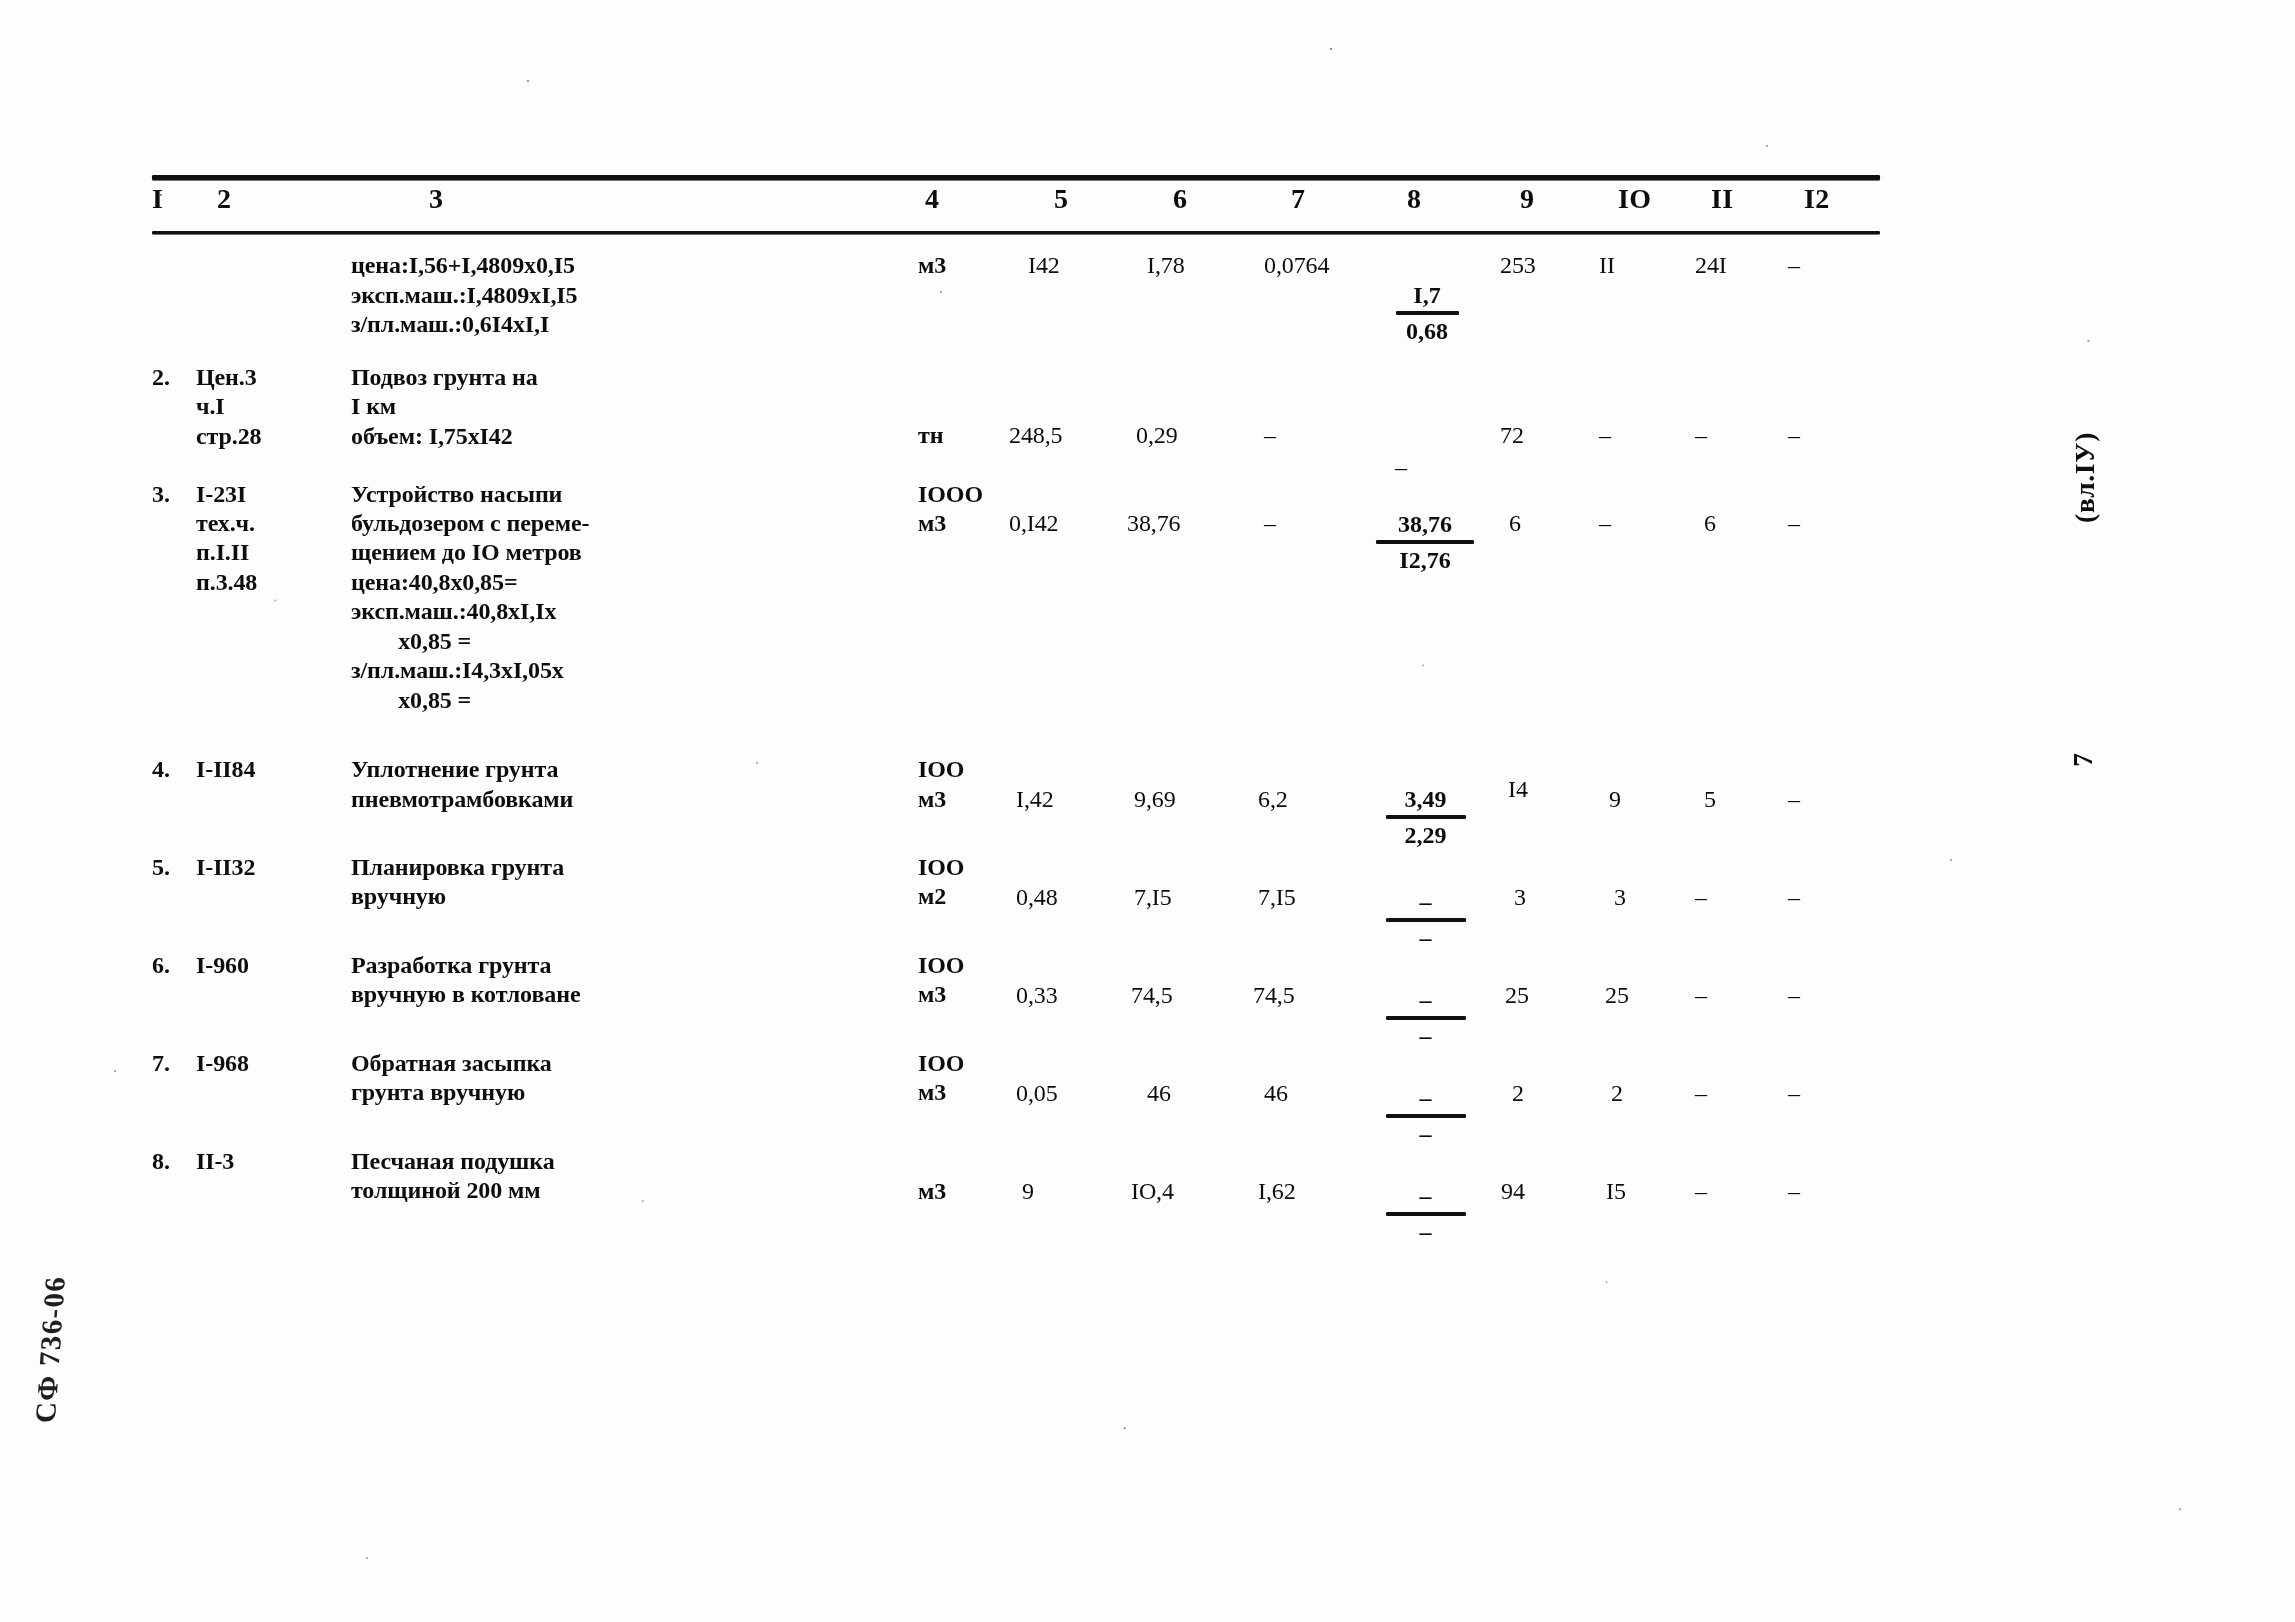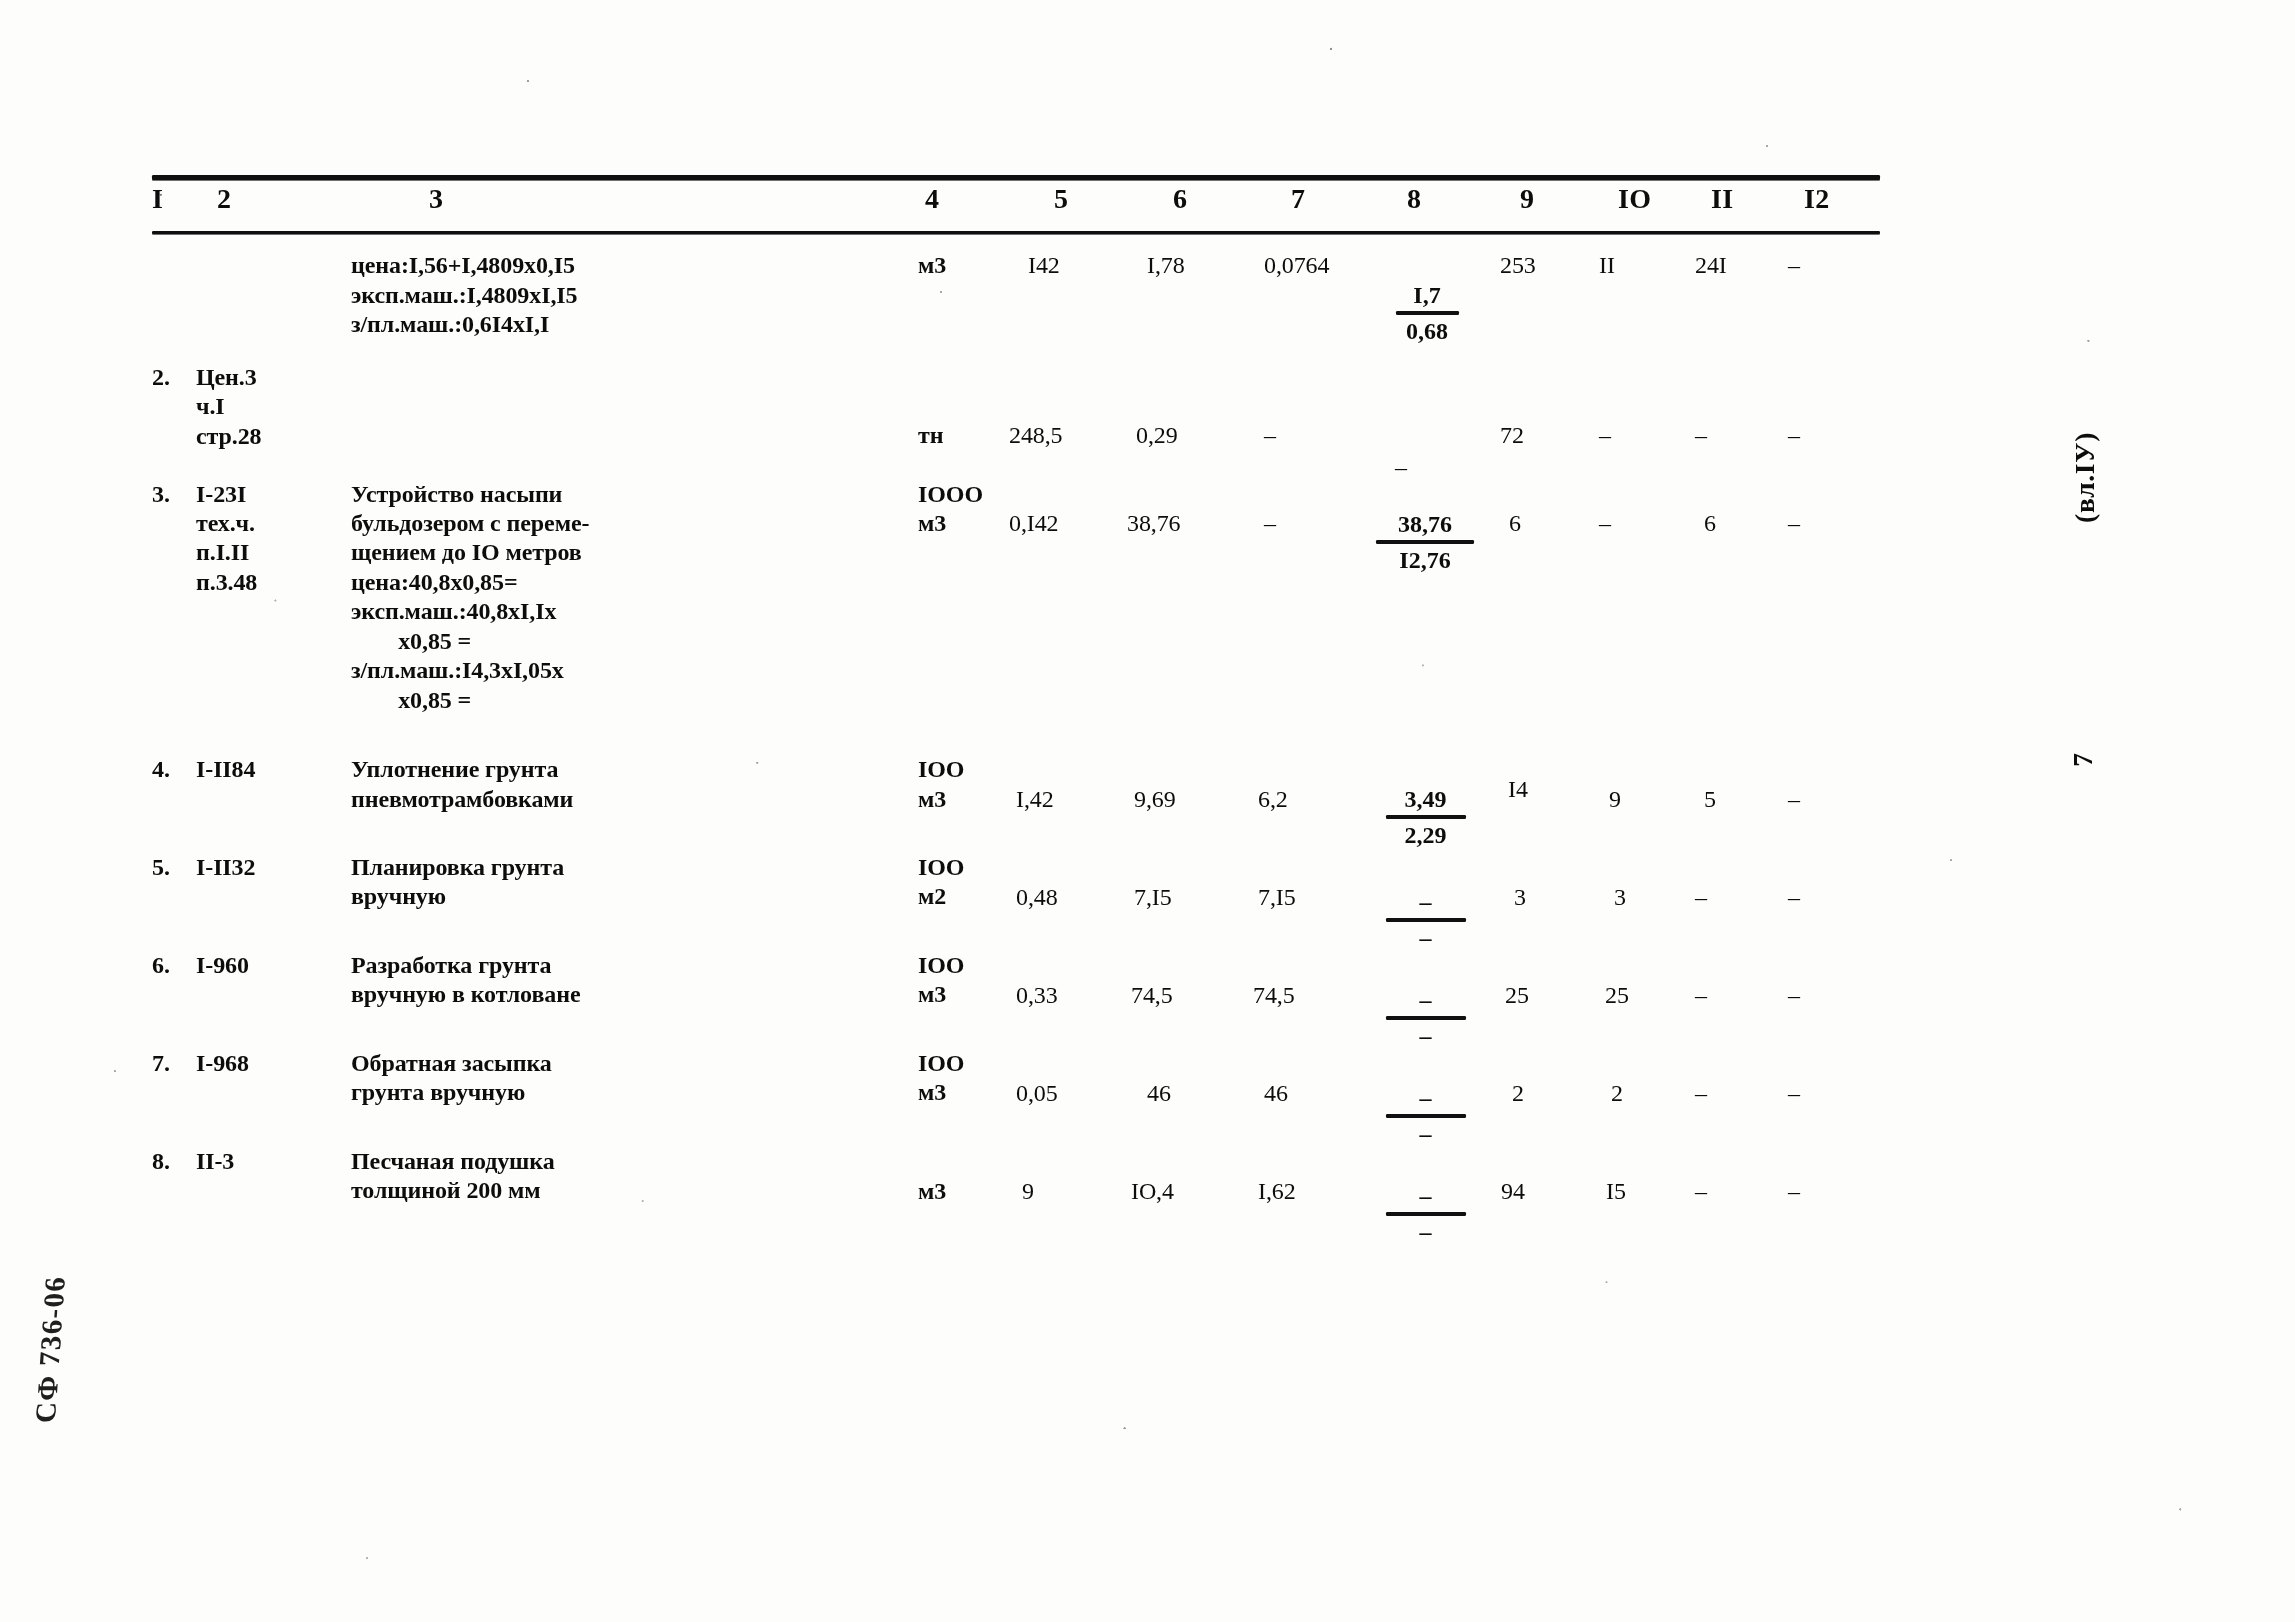--- a/index.html
+++ b/index.html
@@ -131,20 +131,23 @@
         <span class="cell num c10" style="top:17px">II</span>
         <span class="cell num c11" style="top:17px">24I</span>
         <span class="cell num c12" style="top:17px">–</span>
       </div>
 
       <div class="row" style="height:118px">
         <span class="cell c-idx" style="top:10.5px">2.</span>
         <span class="cell c-code" style="top:10.5px">Цен.3
 ч.I
 стр.28</span>
+        <span class="cell c-desc" style="top:10.5px">Подвоз грунта на
+I км
+объем: I,75хI42</span>
         <span class="cell c-unit" style="top:69px">тн</span>
         <span class="cell num c5" style="top:69px;left:857px">248,5</span>
         <span class="cell num c6" style="top:69px;left:984px">0,29</span>
         <span class="cell num c7" style="top:69px">–</span>
         <span class="cell num c8" style="top:69px;left:1243px">–</span>
         <span class="cell num c9" style="top:69px">72</span>
         <span class="cell num c10" style="top:69px">–</span>
         <span class="cell num c11" style="top:69px">–</span>
         <span class="cell num c12" style="top:69px">–</span>
       </div>

